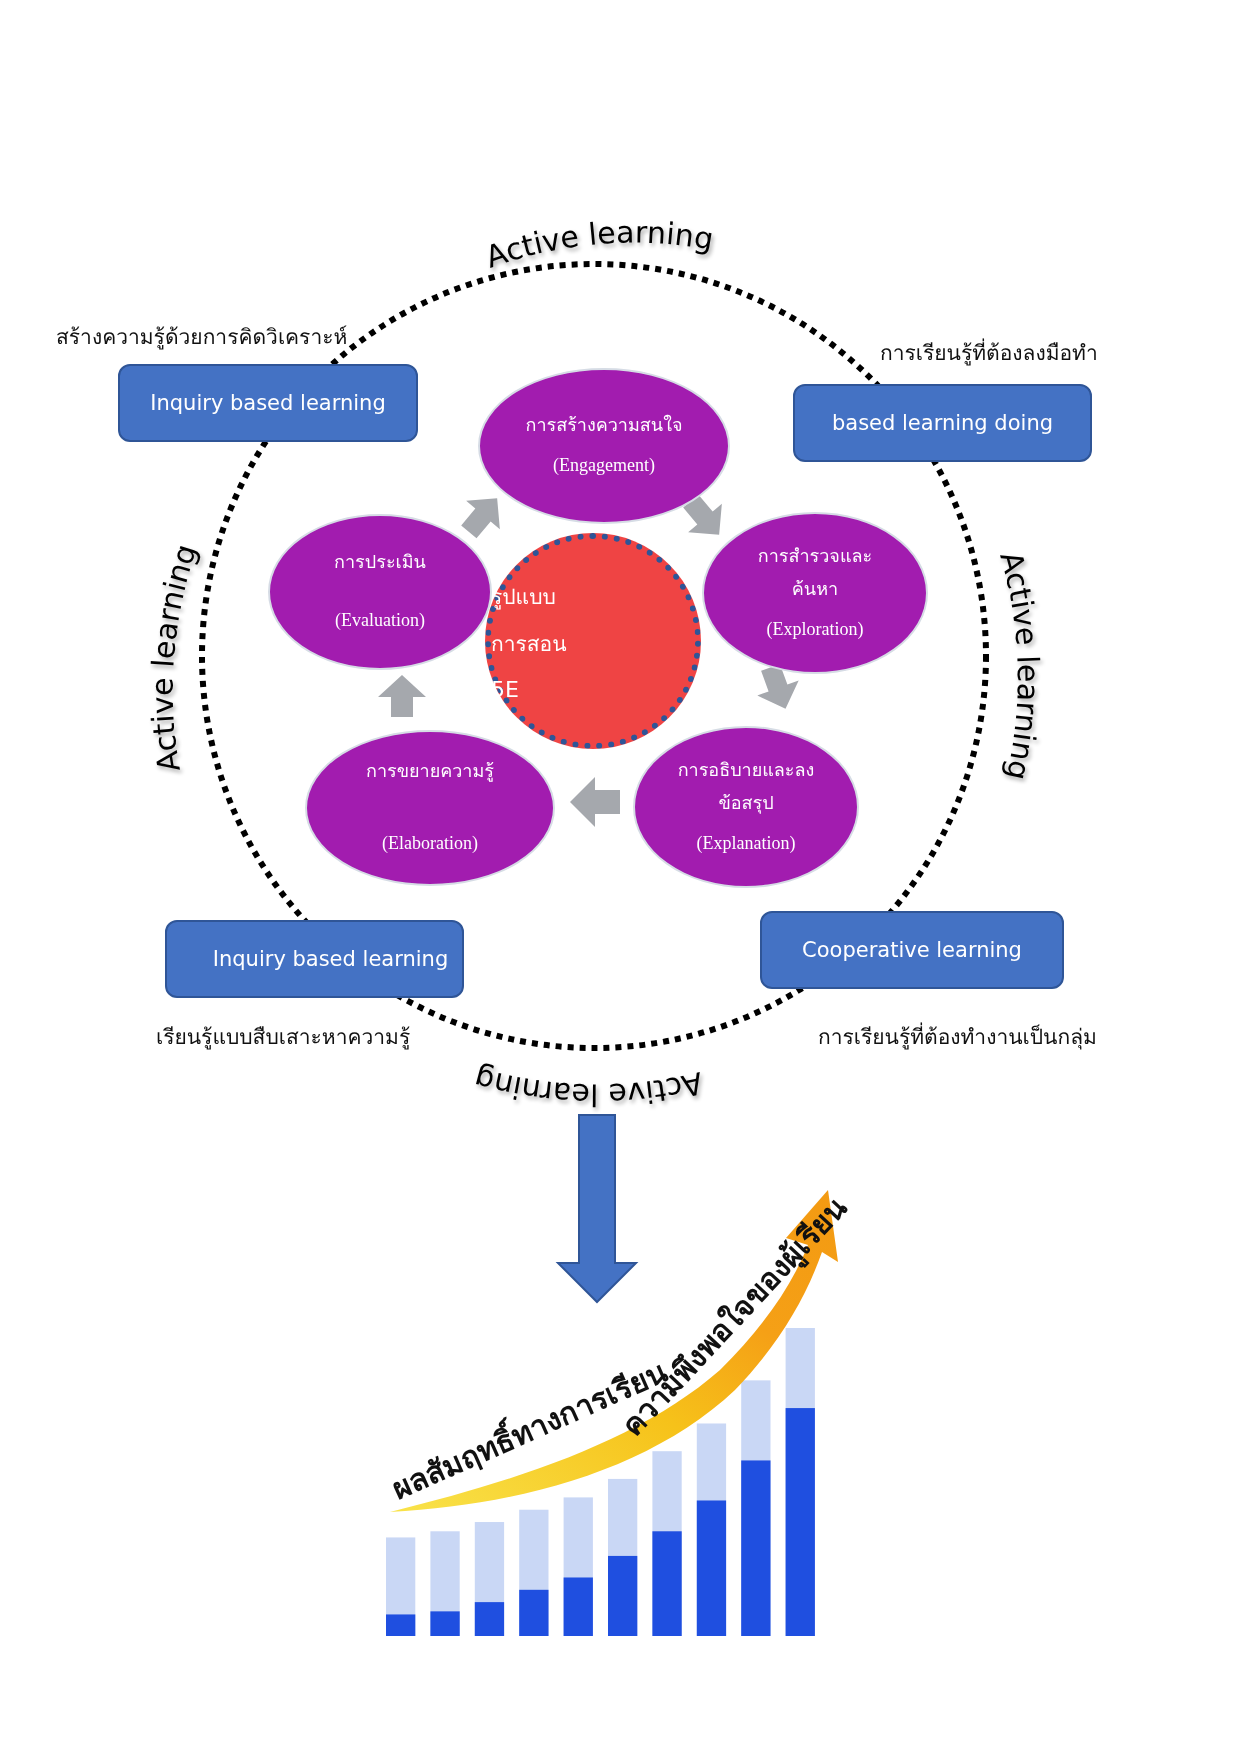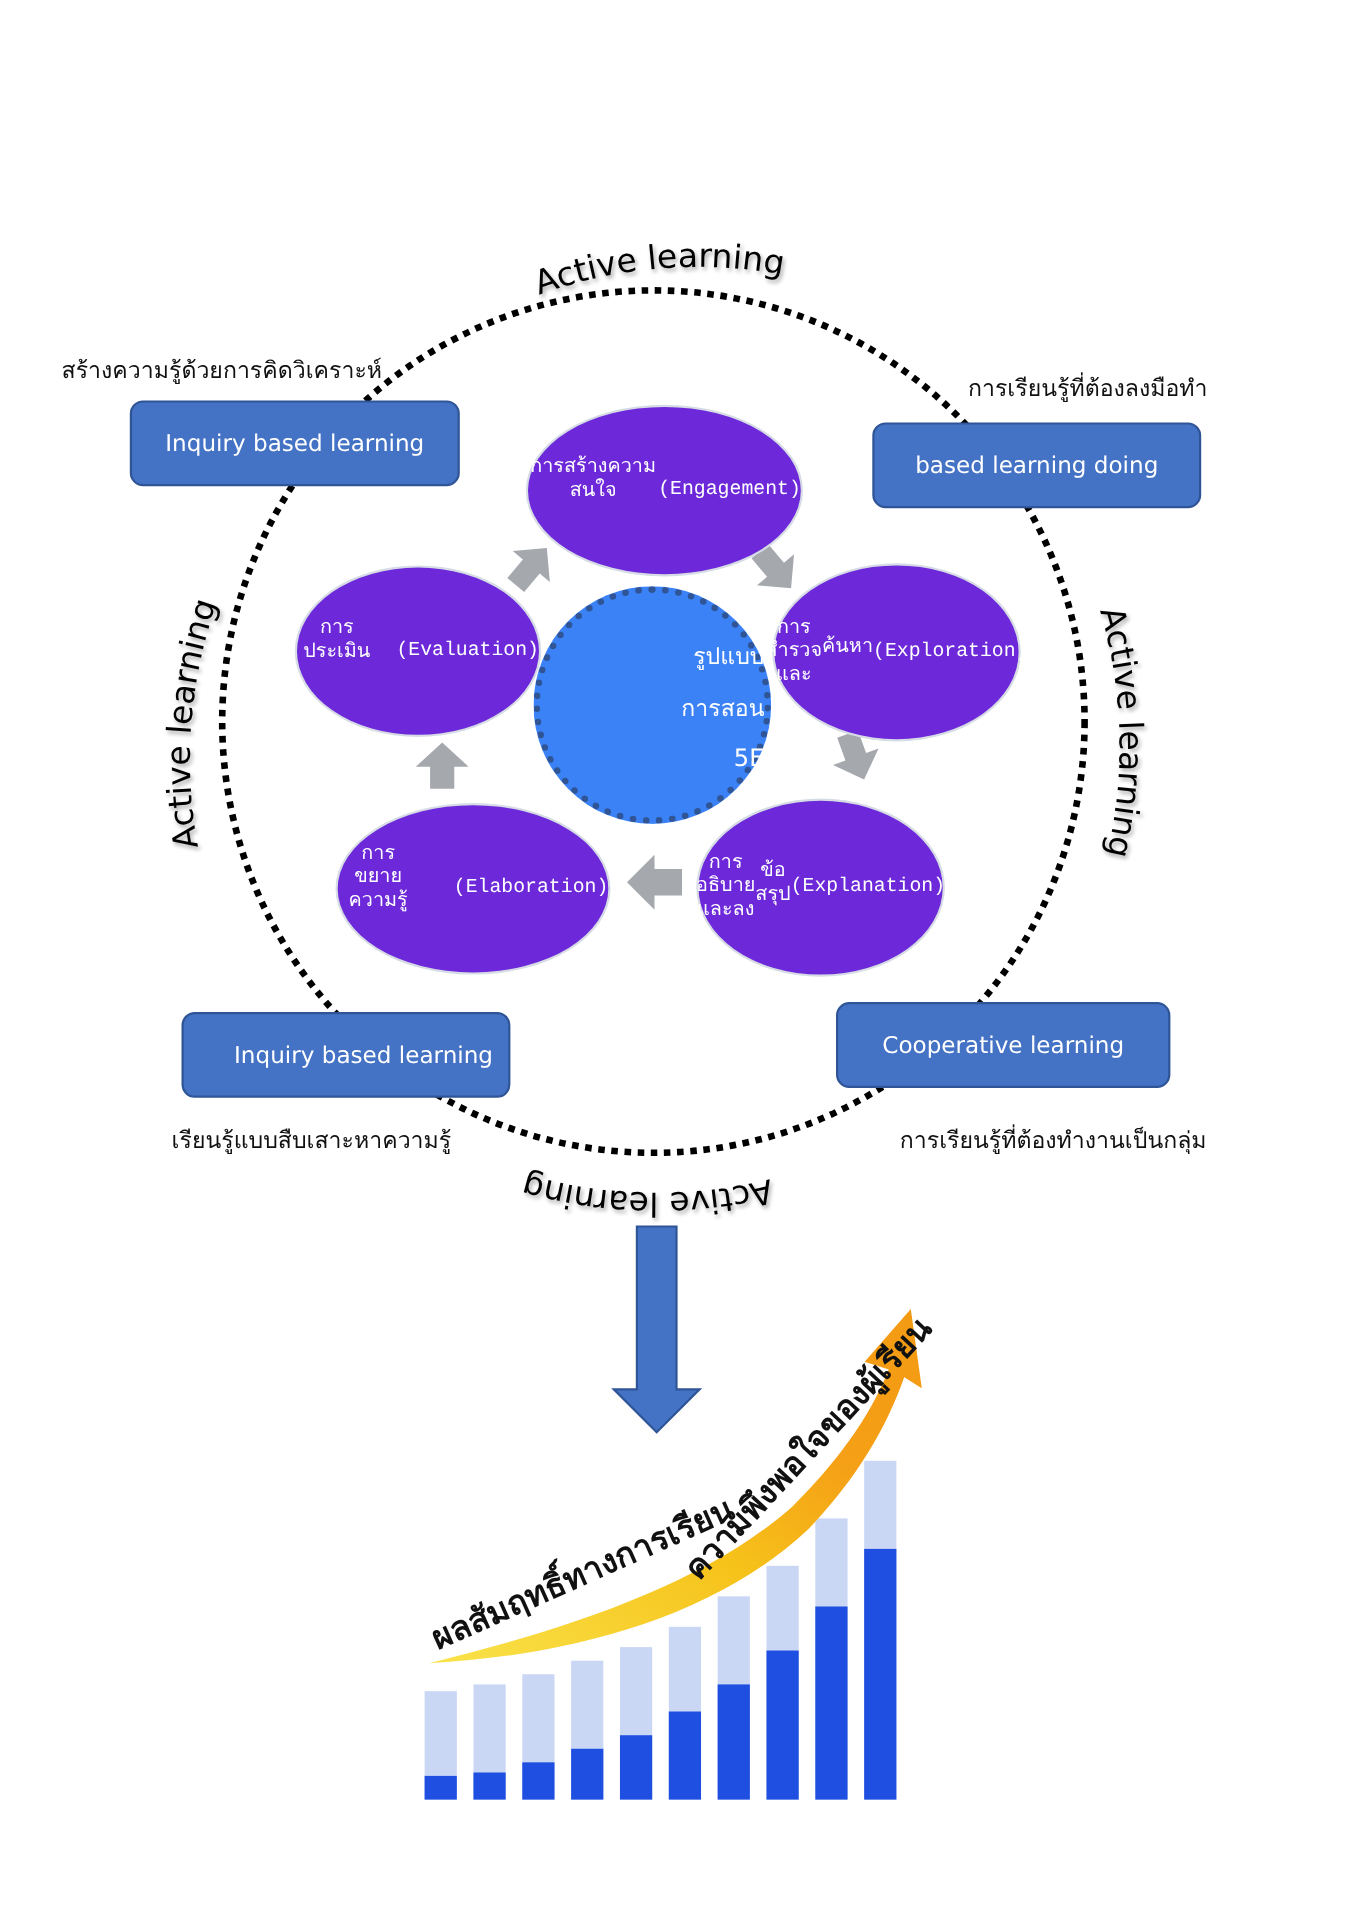--- a/index.html
+++ b/index.html
@@ -10,32 +10,32 @@
     position: absolute; background: #4472c4; border: 2px solid #2f5597;
     border-radius: 12px; color: #ffffff; display: flex; align-items: center;
     justify-content: center; font-size: 21px; box-sizing: border-box;
     font-family: "DejaVu Sans", sans-serif;
   }
   .caption {
     position: absolute; color: #111; font-size: 21px; white-space: nowrap;
     font-family: "DejaVu Sans", sans-serif;
   }
   .phase {
-    position: absolute; background: #6d28d9; border: 2px solid #d6dce5;
-    border-radius: 50%; color: #ffffff; display: flex; flex-direction: row;
+    position: absolute; background: #a21caf; border: 2px solid #d6dce5;
+    border-radius: 50%; color: #ffffff; display: flex; flex-direction: column;
     align-items: center; justify-content: center; text-align: center;
     box-sizing: border-box; font-size: 18px; line-height: 1.2;
-    font-family: Liberation Mono, monospace;
+    font-family: Liberation Serif, serif;
   }
   .phase .th { margin-bottom: 18px; }
   .center-circle {
     position: absolute; left: 485px; top: 533px; width: 216px; height: 216px;
-    border-radius: 50%; background: #3b82f6; border: 6px dotted #2f5597;
+    border-radius: 50%; background: #ef4444; border: 6px dotted #2f5597;
     box-sizing: border-box; color: #fff; display: flex; flex-direction: column;
-    align-items: flex-end; justify-content: center; font-size: 21px;
+    align-items: flex-start; justify-content: center; font-size: 21px;
     font-family: "DejaVu Sans", sans-serif;
   }
   .center-circle .line { margin: 7px 0; }
   .center-circle .big { font-size: 22px; margin-top: 10px; }
   svg text { font-family: "DejaVu Sans", sans-serif; }
 </style>
 </head>
 <body>
 
 <div id="stage">

